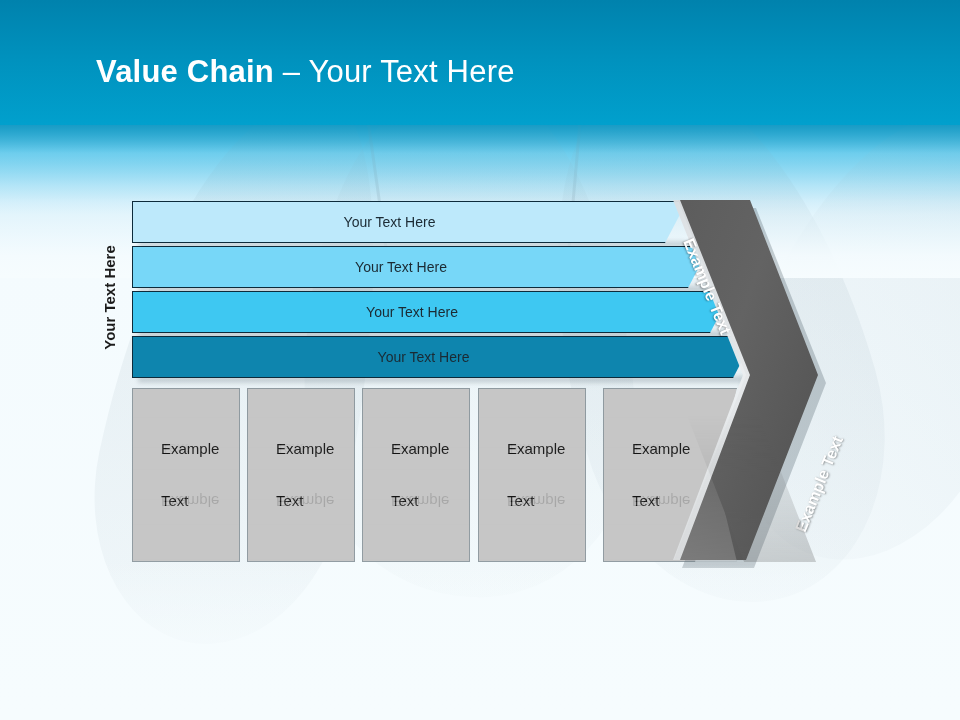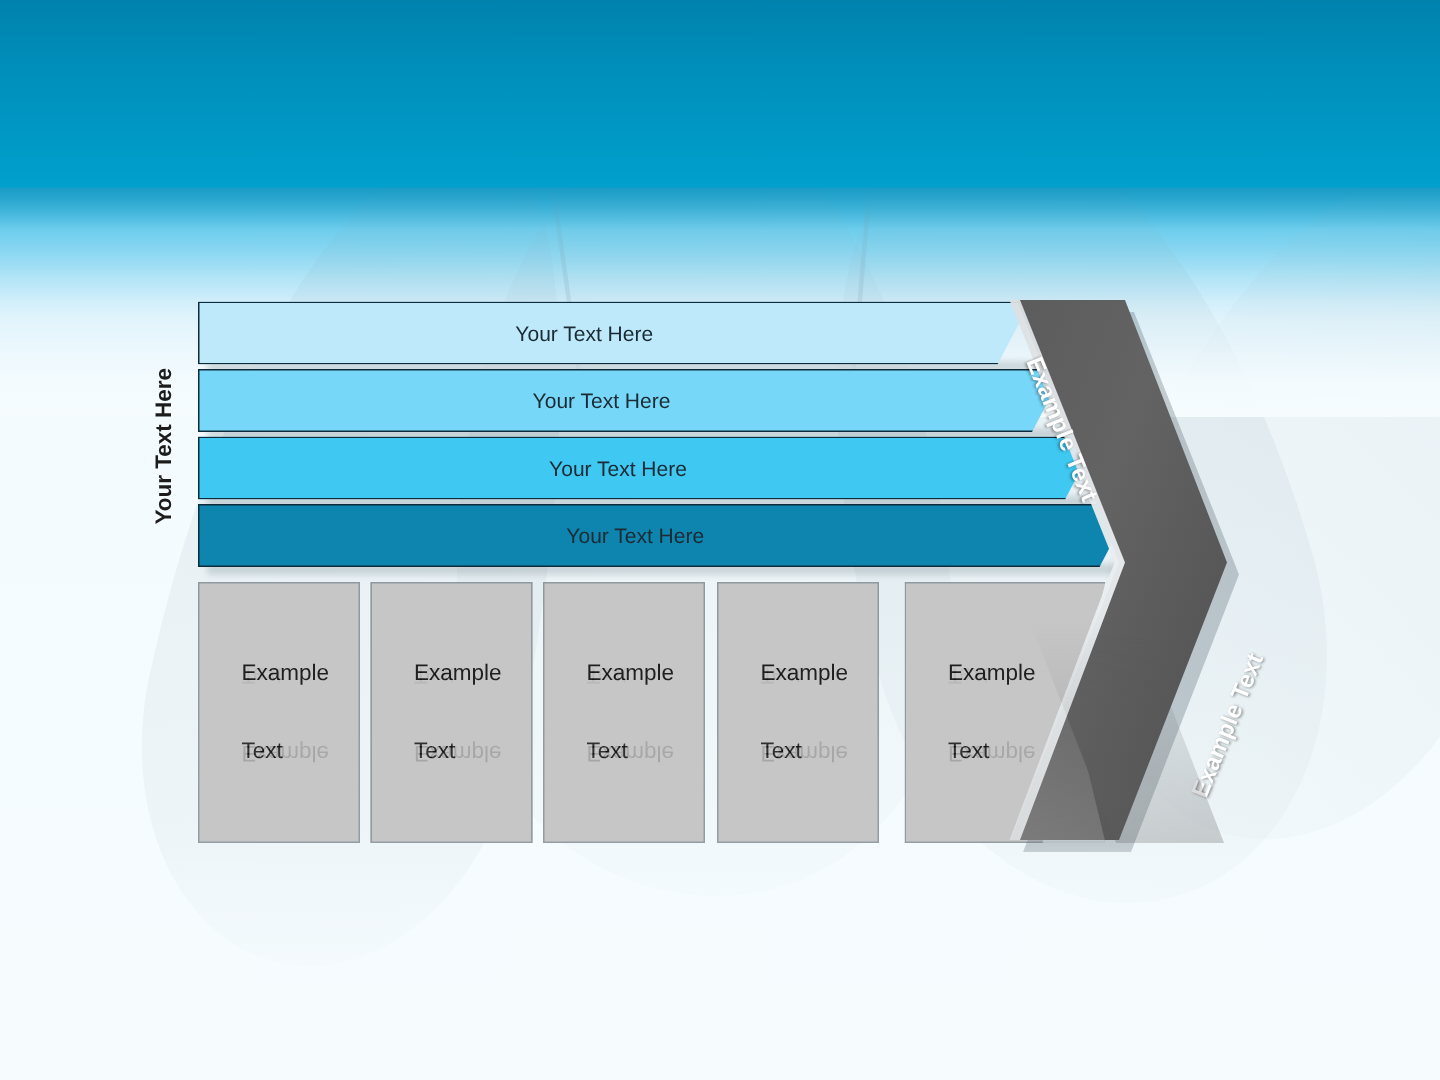--- a/index.html
+++ b/index.html
@@ -187,20 +187,23 @@
     <div class="petal p1"></div>
     <div class="petal p2"></div>
     <div class="petal p3"></div>
     <div class="petal p4"></div>
     <div class="stem s1"></div>
     <div class="stem s2"></div>
   </div>
   <div class="bg-fade"></div>
 
   <div class="header"></div>
+  <div class="header-title">
+    <span class="b">Value Chain</span><span class="n"> – Your Text Here</span>
+  </div>
 
   <div class="diagram">
 
     <div class="vlabel">
       <span>Your Text Here</span>
     </div>
 
     <div class="barshadow bs1"></div>
     <div class="barshadow bs2"></div>
     <div class="barshadow bs3"></div>

